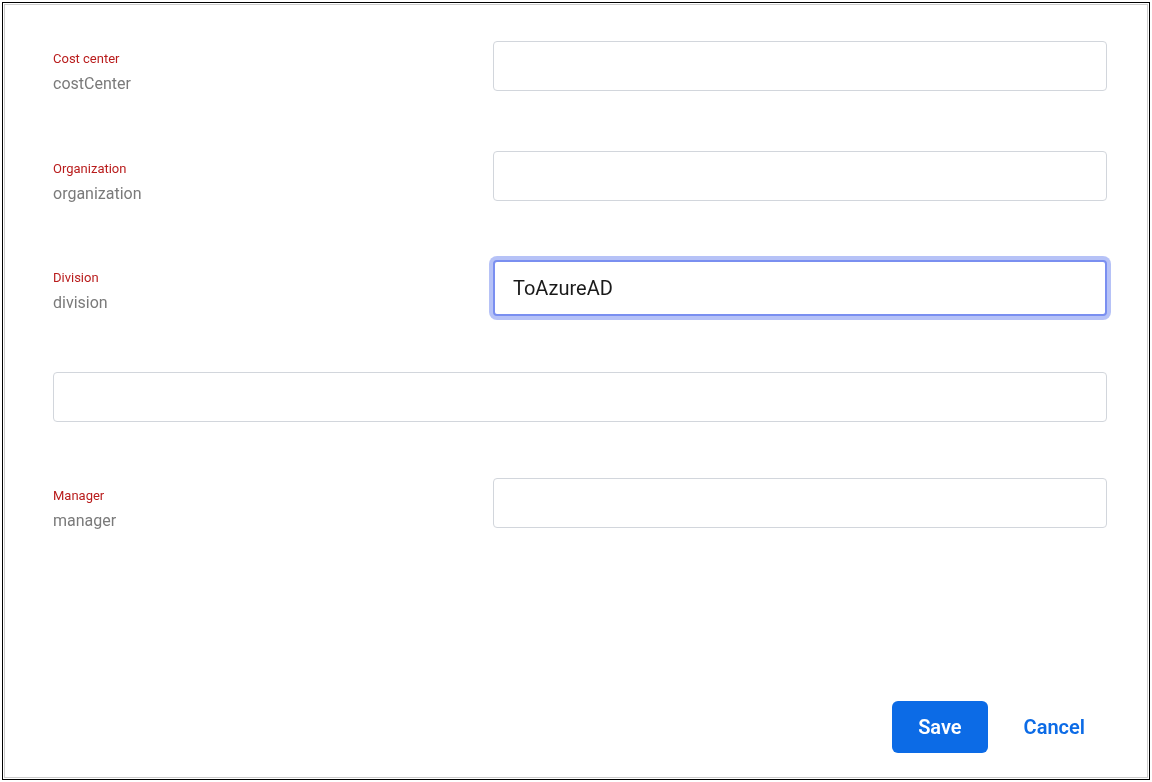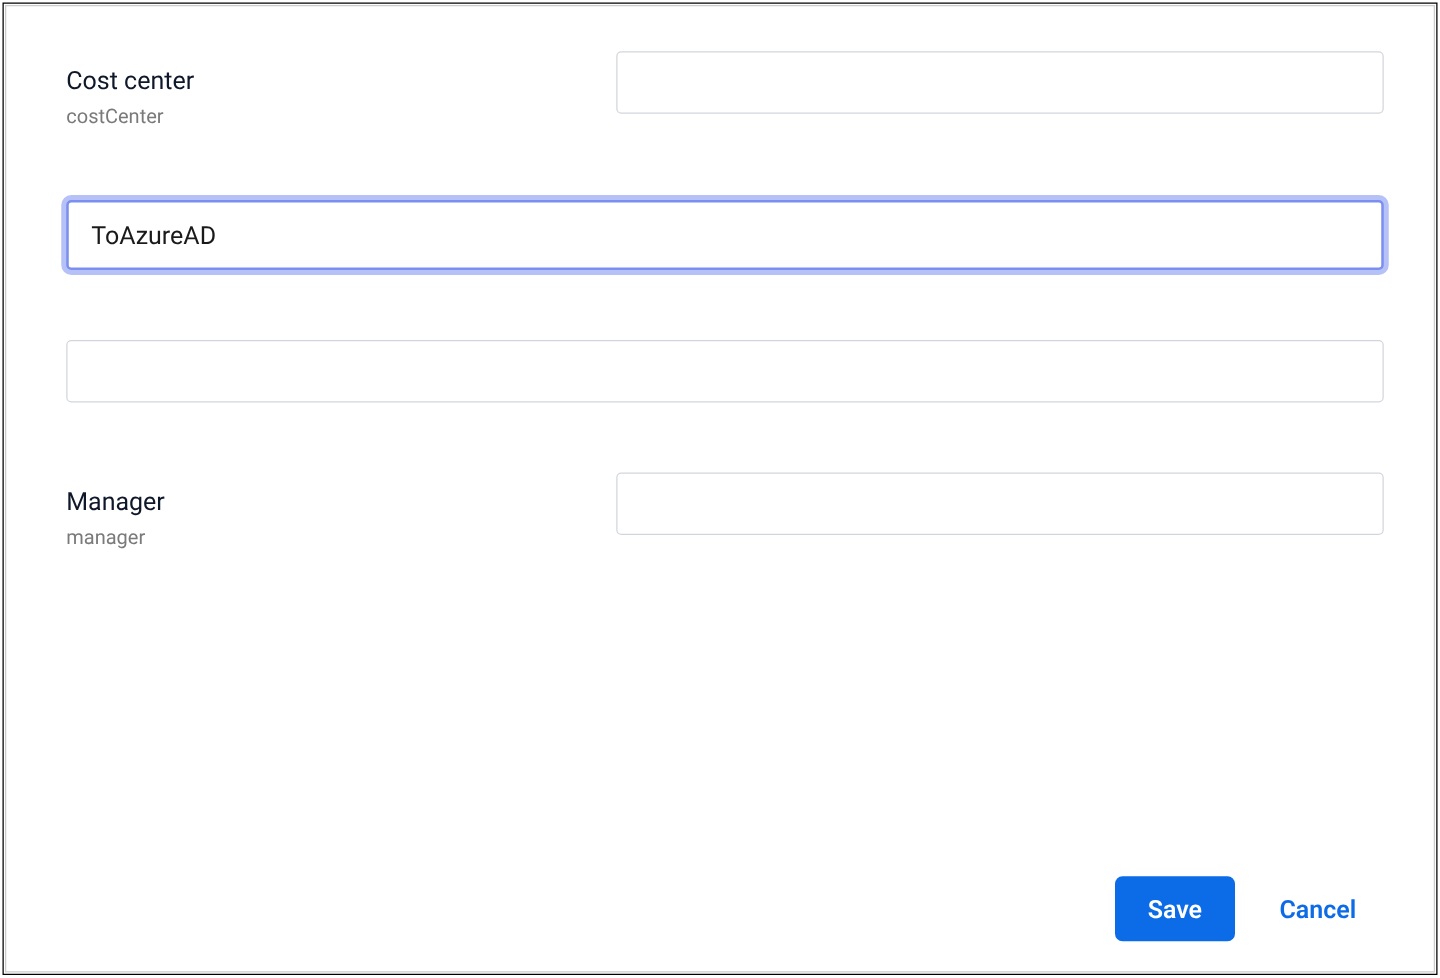--- a/index.html
+++ b/index.html
@@ -31,22 +31,22 @@
     .form-row {
       display: flex;
       align-items: flex-start;
       margin-bottom: 56px;
     }
     .label-col {
       width: 440px;
       padding-top: 10px;
     }
     .field-label {
-      font-size: 20px;
-      color: #0f172a;
+      font-size: 13px;
+      color: #b91c1c;
       line-height: 1.3;
       display: block;
     }
     .field-sublabel {
       font-size: 16px;
       color: #7a7a7a;
       line-height: 1.3;
       display: block;
       margin-top: 6px;
     }
@@ -109,22 +109,35 @@
     <div class="form-row">
       <div class="label-col">
         <span class="field-label">Cost center</span>
         <span class="field-sublabel">costCenter</span>
       </div>
       <div class="input-col">
         <input type="text" class="text-input" value="" style="">
       </div>
     </div>
 
+    <div class="form-row">
+      <div class="label-col">
+        <span class="field-label">Organization</span>
+        <span class="field-sublabel">organization</span>
+      </div>
+      <div class="input-col">
+        <input type="text" class="text-input" value="" style="">
+      </div>
+    </div>
 
     <div class="form-row">
+      <div class="label-col">
+        <span class="field-label">Division</span>
+        <span class="field-sublabel">division</span>
+      </div>
       <div class="input-col">
         <input type="text" class="text-input focused" value="ToAzureAD" style="">
       </div>
     </div>
 
     <div class="form-row">
       <div class="input-col">
         <input type="text" class="text-input" value="" style="">
       </div>
     </div>

